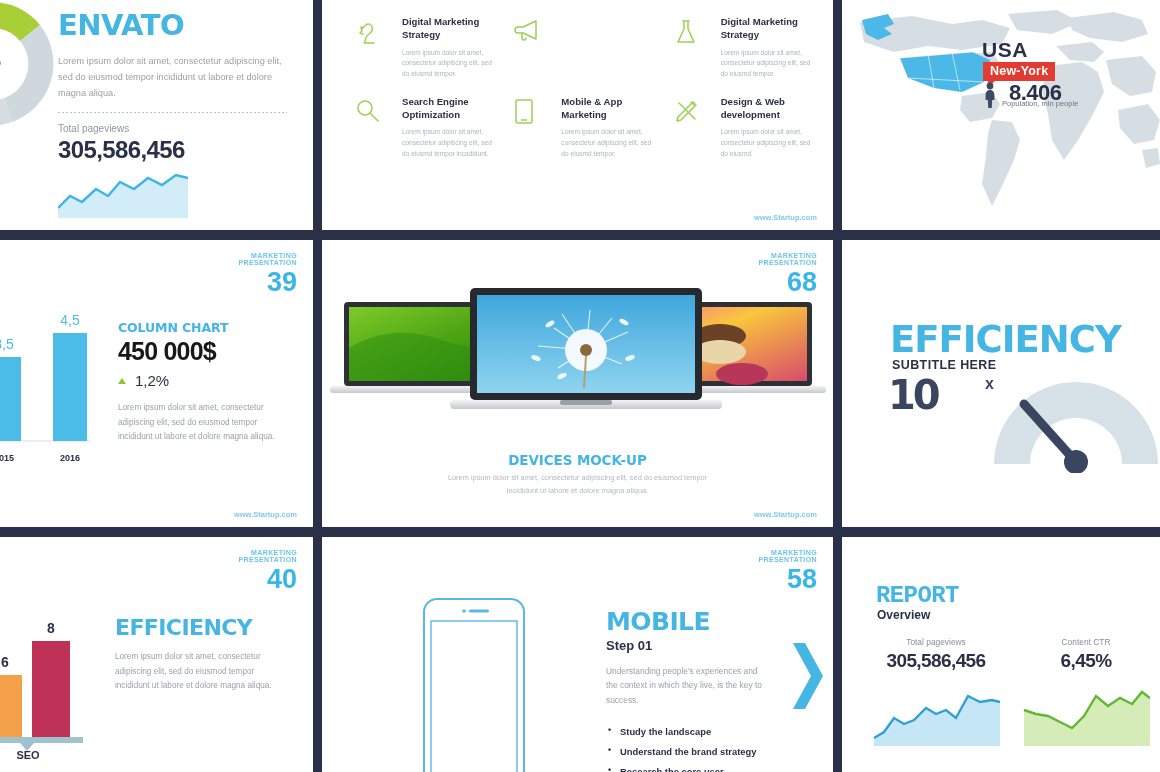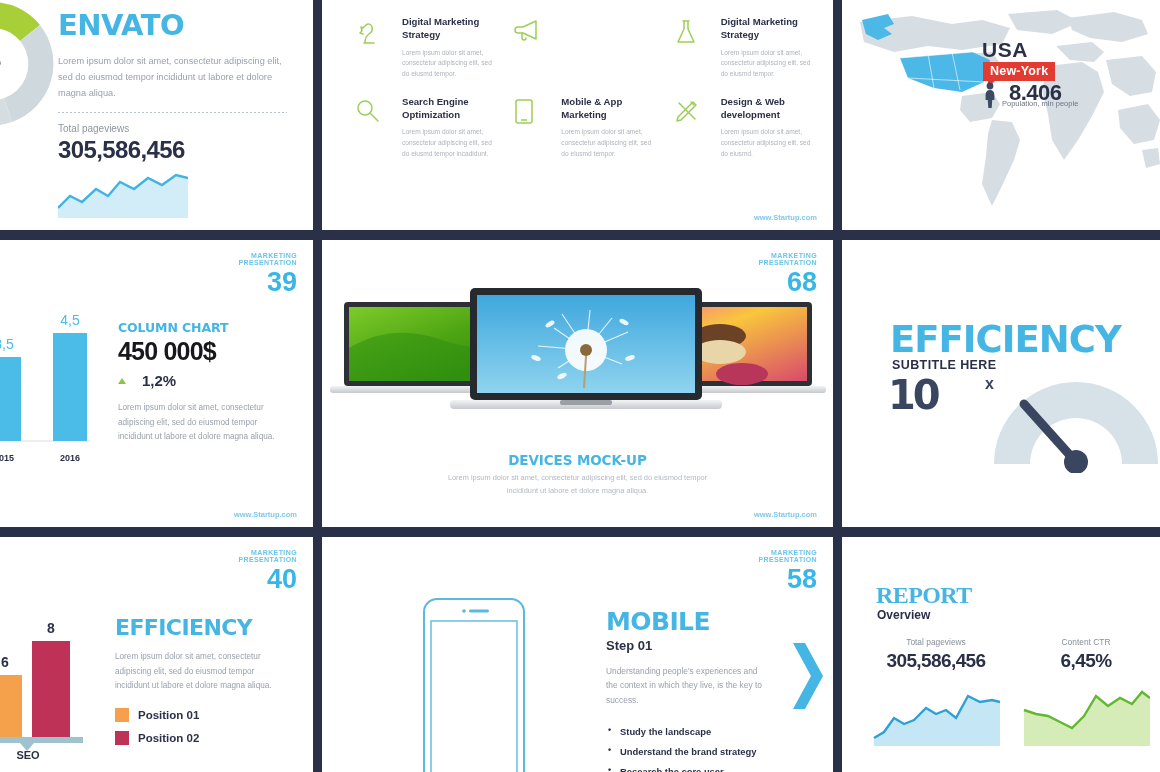--- a/index.html
+++ b/index.html
@@ -110,21 +110,21 @@
   .pop-cap { position: absolute; left: 160px; top: 99px; font-size: 7.5px; color: #6d7784; }
 
   
   .colchart { position: absolute; left: -35px; top: 55px; width: 125px; height: 180px; }
   .cc-body { position: absolute; left: 118px; top: 80px; right: 24px; }
   .cc-kicker {
     font-size: 12.5px; font-weight: 700; color: #45b5e4;
     letter-spacing: -.1px; font-family: "DejaVu Sans", sans-serif;
   }
   .cc-big { margin-top: 2px; font-size: 25px; font-weight: 700; color: #18181c; letter-spacing: -.8px; }
-  .cc-delta { margin-top: 6px; font-size: 15px; font-weight: 700; color: #2b3049; display: flex; align-items: center; gap: 16px; }
+  .cc-delta { margin-top: 6px; font-size: 15px; font-weight: 400; color: #2b3049; display: flex; align-items: center; gap: 9px; }
   .tri-up {
     width: 0; height: 0;
     border-left: 4px solid transparent; border-right: 4px solid transparent;
     border-bottom: 6px solid #8cc63f; display: inline-block;
   }
   .cc-desc { margin-top: 12px; font-size: 8.2px; line-height: 1.78; color: #9aa1ab; }
 
   
   .dev-stage { position: absolute; left: 0; right: 0; top: 48px; height: 160px; }
   .dev-title {
@@ -189,21 +189,21 @@
   .mob-list li::before {
     content: "\2022"; position: absolute; left: 2px; top: -1px;
     color: #2b3049; font-size: 9px;
   }
   .chev { position: absolute; right: 8px; top: 104px; }
 
   
   .rep-title {
     position: absolute; left: 34px; top: 45px;
     font-size: 24px; font-weight: 700; color: #45b5e4; letter-spacing: -.6px;
-    font-family: Liberation Serif, serif;
+    font-family: Liberation Mono, monospace;
   }
   .rep-sub { position: absolute; left: 35px; top: 71px; font-size: 12px; font-weight: 700; color: #2b3049; }
   .kpis { position: absolute; left: 30px; right: 10px; top: 100px; display: flex; gap: 22px; }
   .kpi { flex: 1; }
   .kpi-lbl { font-size: 8.4px; color: #868f99; text-align: center; }
   .kpi-val {
     margin-top: 3px; font-size: 19px; font-weight: 700; color: #2b3049;
     text-align: center; letter-spacing: -.6px;
   }
   .kpi-spark { margin-top: 8px; }
@@ -495,30 +495,20 @@
         <rect x="0" y="138" width="125" height="6" fill="#9fc2cf"></rect>
         <path d="M62 144 L76 144 L69 152 Z" fill="#9fc2cf"></path>
         <text x="47" y="68" font-family="Liberation Sans, sans-serif" font-size="14" font-weight="700" fill="#2b3049" text-anchor="middle">6</text>
         <text x="93" y="34" font-family="Liberation Sans, sans-serif" font-size="14" font-weight="700" fill="#2b3049" text-anchor="middle">8</text>
         <text x="70" y="160" font-family="Liberation Sans, sans-serif" font-size="11" font-weight="700" fill="#2b3049" text-anchor="middle">SEO</text>
       </svg>
     </div>
     <div class="ef2-body">
       <div class="ef2-title">EFFICIENCY</div>
       <div class="ef2-desc">Lorem ipsum dolor sit amet, consectetur adipiscing elit, sed do eiusmod tempor incididunt ut labore et dolore magna aliqua.</div>
-      <div class="legend">
-        <div class="legend-row">
-          <span class="swatch" style="background:#f5a04a"></span>
-          <span class="legend-lbl">Position 01</span>
-        </div>
-        <div class="legend-row">
-          <span class="swatch" style="background:#bf3257"></span>
-          <span class="legend-lbl">Position 02</span>
-        </div>
-      </div>
     </div>
   </div>
 
   <div class="panel c2 r3">
     <div class="marker">
       <span class="mk-label">MARKETING</span>
       <span class="mk-label">PRESENTATION</span>
       <span class="mk-num">58</span>
     </div>
     <div class="phone">

